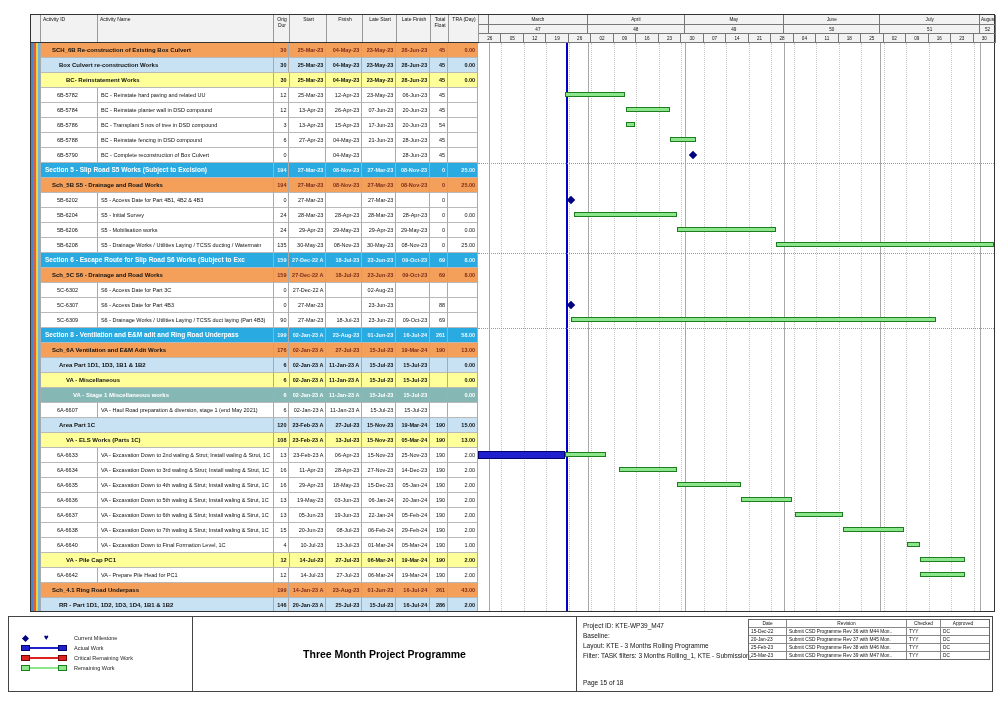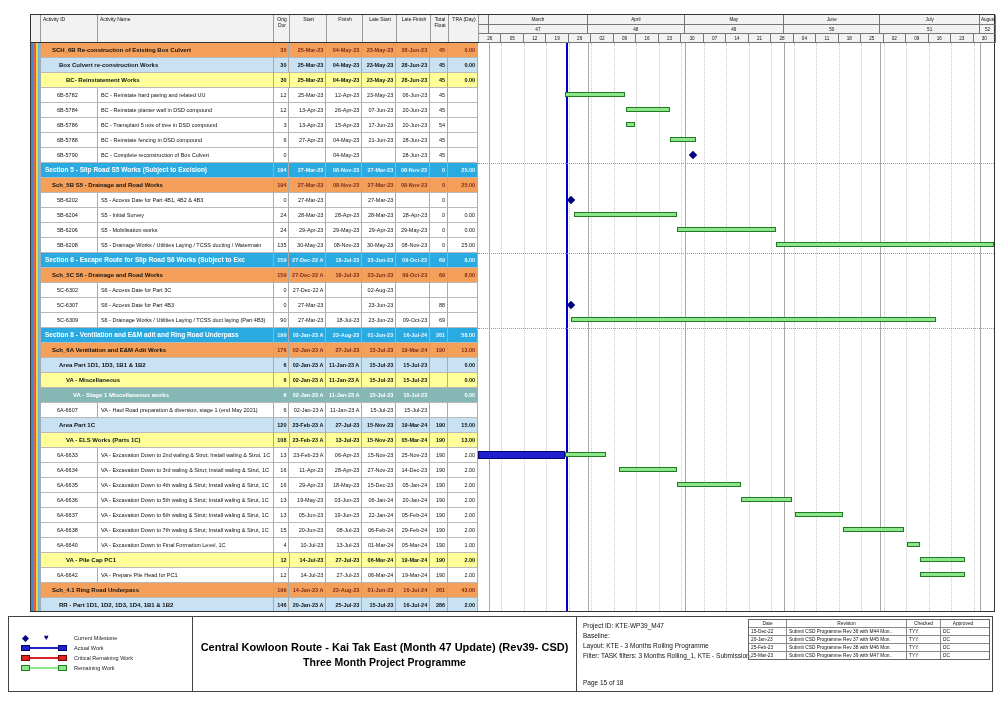--- a/index.html
+++ b/index.html
@@ -932,21 +932,20 @@
         <div class="lgitem">
           <span class="gbar g-rem">
             <span class="gsq"></span>
             <span class="gln"></span>
             <span class="gsq"></span>
           </span>
           <span class="lglabel">Remaining Work</span>
         </div>
       </div>
     <div class="ttl">
-      <div class="t1">Central Kowloon Route - Kai Tak East (Month 47 Update) (Rev39- CSD)</div>
       <div class="t2">Three Month Project Programme</div>
     </div>
     <div class="info">
       <div class="ln">Project ID: KTE-WP39_M47</div>
       <div class="ln">Baseline:</div>
       <div class="ln">Layout: KTE - 3 Months Rolling Programme</div>
       <div class="ln">Filter: TASK filters: 3 Months Rolling_1, KTE - Submission.</div>
       <div class="pg">Page 15 of 18</div>
       <div class="rev" id="revtable">
           <div class="revrow revhead">

